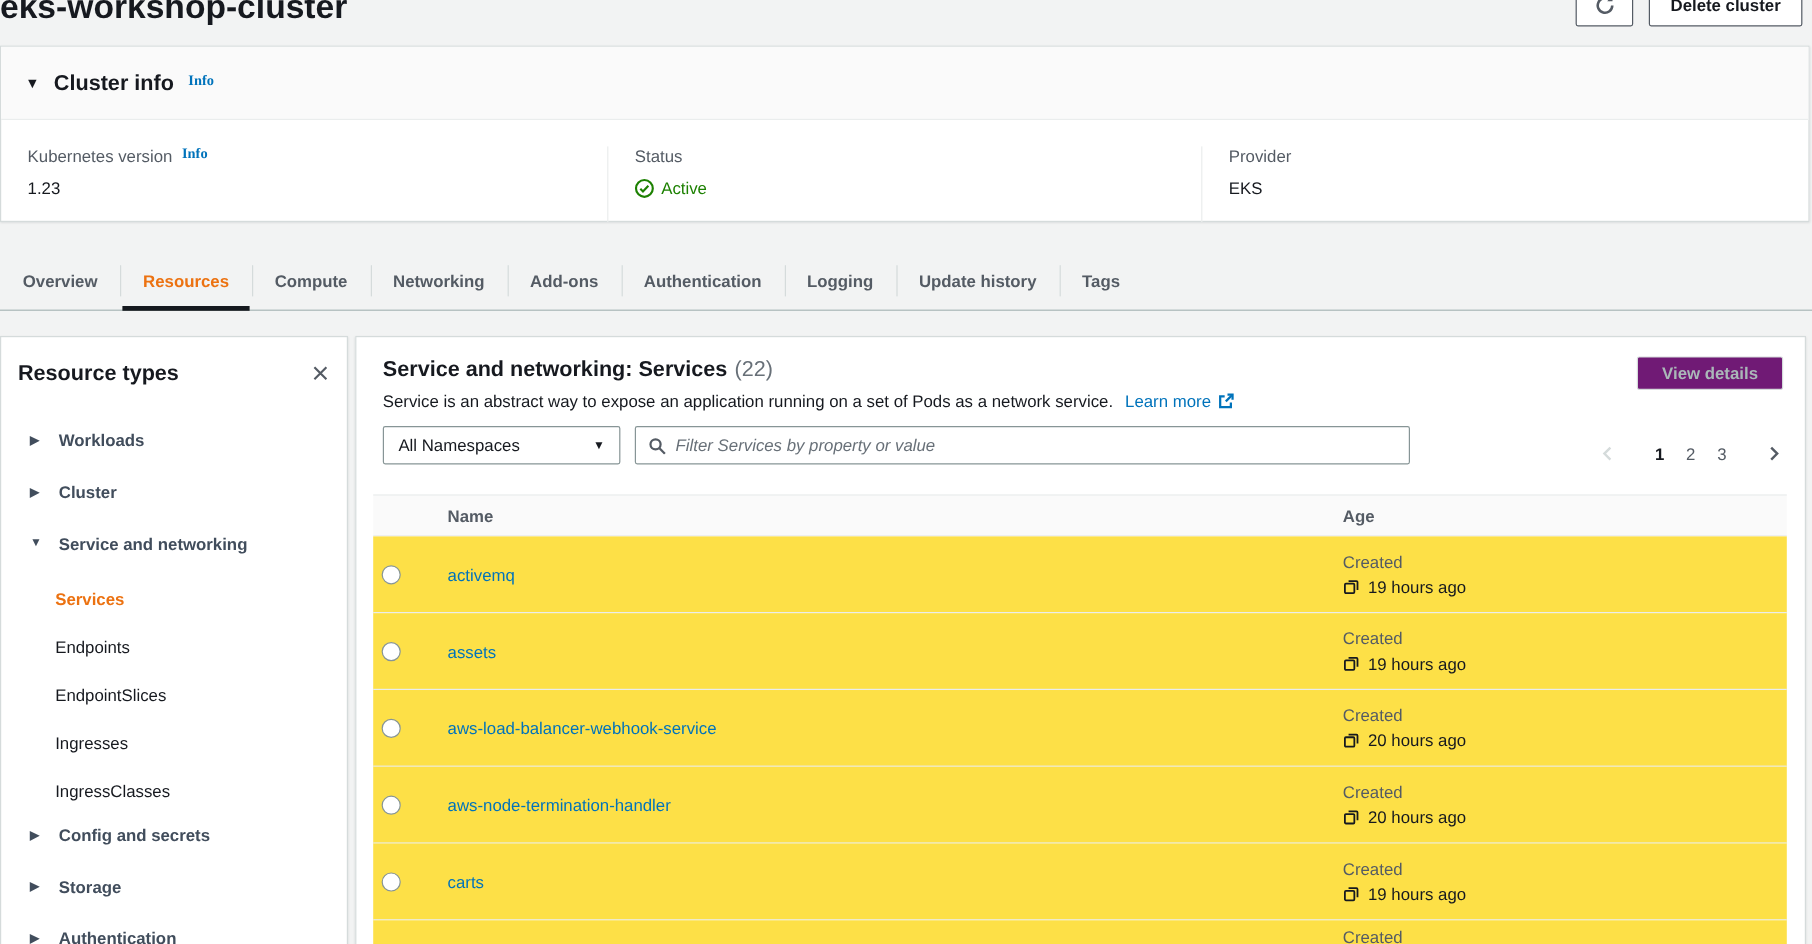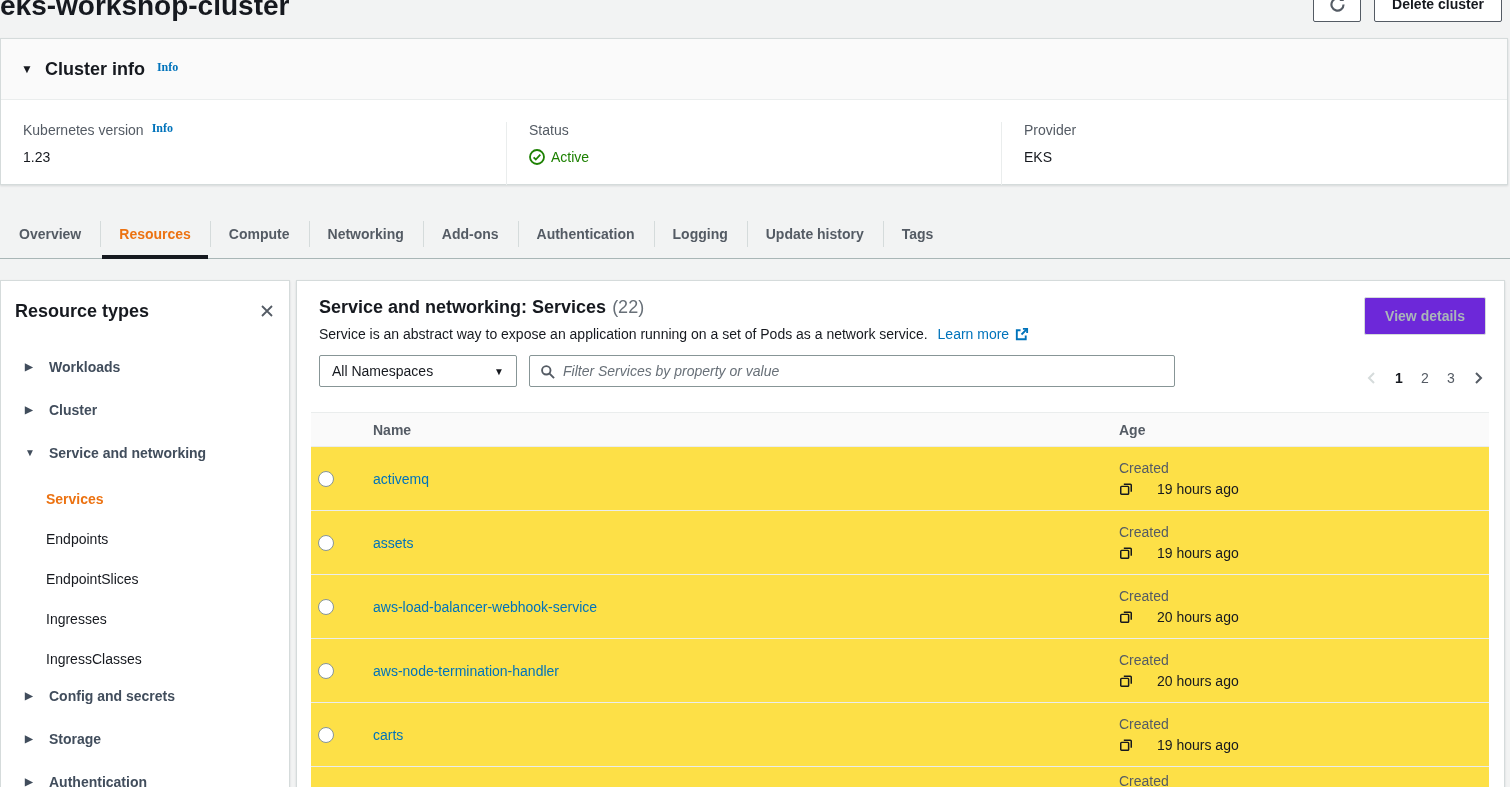--- a/index.html
+++ b/index.html
@@ -59,52 +59,52 @@
   .caret::before{content:"\25B6";}
   .section-row.expanded .caret::before{content:"\25BC";}
   .sub-item{height:30px;display:flex;align-items:center;padding-left:45px;font-size:14px;color:var(--text);cursor:pointer;margin-top:10px;}
   .sub-item.active{color:var(--accent);font-weight:700;}
   
   .main-panel{position:absolute;left:296px;top:280px;width:1209px;height:620px;background:var(--panel);
     border:1px solid var(--border);box-shadow:0 1px 2px rgba(0,28,36,.12);}
   .mp-header{padding:16px 22px 0;display:flex;align-items:flex-start;}
   .mp-title{font-size:18px;font-weight:700;color:var(--text);}
   .mp-count{font-size:18px;font-weight:400;color:#687078;margin-left:6px;}
-  .btn-view{position:absolute;right:18px;top:16px;height:38px;padding:0 20px;background:#6d28d9;
+  .btn-view{position:absolute;right:18px;top:16px;height:28px;padding:0 20px;background:#701a75;
     border:1px solid var(--border);border-radius:2px;font-family:inherit;font-size:14px;font-weight:700;color:var(--faint);cursor:not-allowed;}
   .mp-desc{margin:8px 22px 0;font-size:14px;color:var(--text);display:flex;align-items:center;gap:10px;}
   .learn-more{color:var(--link);text-decoration:none;display:inline-flex;align-items:center;gap:5px;cursor:pointer;}
   .filter-row{margin:13px 22px 0;display:flex;gap:12px;}
   .dropdown{width:198px;height:32px;border:1px solid var(--input-border);border-radius:2px;background:#fff;
     display:flex;align-items:center;justify-content:space-between;padding:0 12px;cursor:pointer;}
   .dropdown .dd-caret{font-size:10px;color:var(--text);}
   .searchbox{width:646px;height:32px;border:1px solid var(--input-border);border-radius:2px;background:#fff;
     display:flex;align-items:center;gap:8px;padding:0 10px;color:var(--muted);}
   .searchbox input{flex:1;border:none;outline:none;font-family:inherit;font-size:14px;color:var(--text);background:transparent;}
   .searchbox input::placeholder{font-style:italic;color:#687078;}
-  .pagination{position:absolute;right:16px;top:84px;display:flex;align-items:center;gap:4px;}
+  .pagination{position:absolute;right:16px;top:84px;display:flex;align-items:center;gap:20px;}
   .pg-btn{background:none;border:none;cursor:pointer;padding:2px;display:flex;align-items:center;}
   .pg-btn.disabled{color:var(--border);cursor:default;}
   .pg-btn.enabled{color:var(--muted);}
   .page-num{background:none;border:none;width:26px;height:26px;font-family:inherit;font-size:14px;color:var(--muted);cursor:pointer;}
   .page-num.active{font-weight:700;color:var(--text);}
   
   .table{margin:25px 15px 0 14px;}
   .thead{height:35px;background:var(--band);border-top:1px solid var(--border-light);border-bottom:1px solid var(--border-light);
     display:flex;align-items:center;font-weight:700;font-size:14px;color:var(--muted);}
   .col-sel{width:42px;flex:none;display:flex;align-items:center;}
   .col-name{flex:1;padding-left:20px;position:relative;}
   .col-age{width:394px;flex:none;padding-left:24px;position:relative;}
   .thead .col-name::before,.thead .col-age::before{content:"";position:absolute;left:0;top:8px;bottom:8px;width:1px;background:var(--border);}
   .trow{height:64px;display:flex;align-items:center;border-bottom:1px solid var(--border-light);background:#fde047;}
   .radio{width:16px;height:16px;border:1px solid var(--input-border);border-radius:50%;background:#fff;margin-left:7px;cursor:pointer;}
   .svc-link{color:var(--link);text-decoration:none;font-size:14px;cursor:pointer;}
   .age-cell{display:flex;flex-direction:column;gap:5px;}
   .age-created{color:var(--muted);font-size:14px;}
-  .age-line{display:flex;align-items:center;gap:24px;color:var(--text);font-size:14px;}
+  .age-line{display:flex;align-items:center;gap:7px;color:var(--text);font-size:14px;}
   .copy-icon{color:var(--text);cursor:pointer;}
   .trow.partial{height:40px;border-bottom:none;align-items:flex-start;padding-top:6px;}
 </style>
 </head>
 <body>
 
 <h1 class="page-title">eks-workshop-cluster</h1>
 <button class="top-btn btn-refresh">
   <svg width="17" height="17" viewBox="0 0 16 16" fill="none" stroke="currentColor" stroke-width="2">
     <path d="M13.7 8a5.7 5.7 0 1 1-1.7-4.05"></path>

